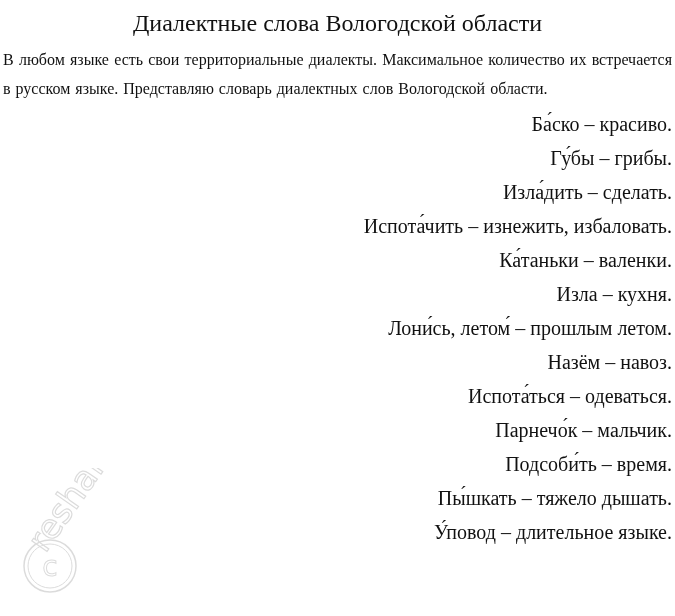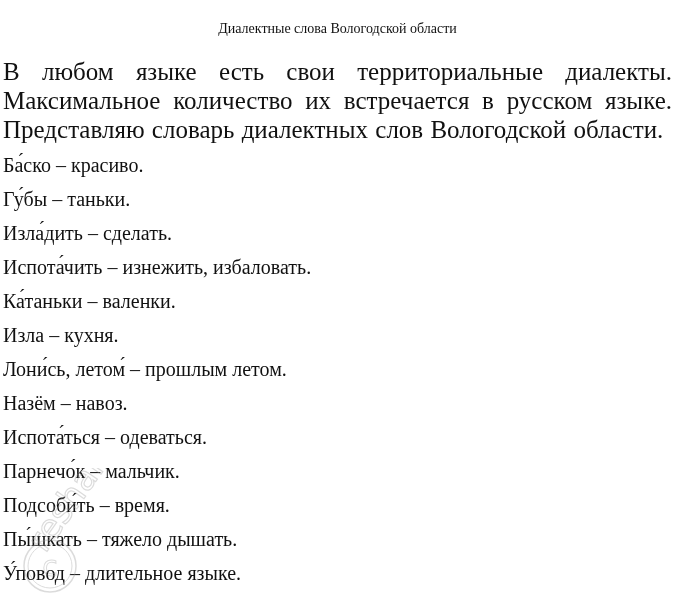--- a/index.html
+++ b/index.html
@@ -18,37 +18,38 @@
     .page {
       position: absolute;
       left: 0;
       top: 0;
       width: 675px;
       padding: 0 3px 0 3px;
       box-sizing: border-box;
     }
     .title {
       text-align: center;
-      font-size: 14px;
+      font-size: 24px;
       line-height: 24px;
-      margin: 16px;
+      margin: 10px;
       padding-top: 1px;
       font-weight: normal;
     }
     .intro {
-      font-size: 25px;
+      font-size: 16px;
       line-height: 29px;
       text-align: justify;
       margin: 9px 0 0 0;
       word-spacing: 1px;
     }
     .entries {
       list-style: none;
       margin: 4px 0 0 0;
       padding: 0;
+      text-align: right;
     }
     .entry {
       font-size: 20px;
       line-height: 34px;
       height: 34px;
       white-space: nowrap;
     }
     .watermark {
       position: absolute;
       left: 18px;
@@ -60,21 +61,21 @@
     }
   </style>
 </head>
 <body>
 
 <div class="page">
   <h1 class="title">Диалектные слова Вологодской области</h1>
   <p class="intro">В любом языке есть свои территориальные диалекты. Максимальное количество их встречается в русском языке. Представляю словарь диалектных слов Вологодской области.</p>
   <ul class="entries">
     <li class="entry">Ба́ско – красиво.</li>
-    <li class="entry">Гу́бы – таньки.</li>
+    <li class="entry">Гу́бы – грибы.</li>
     <li class="entry">Изла́дить – сделать.</li>
     <li class="entry">Испота́чить – изнежить, избаловать.</li>
     <li class="entry">Ка́таньки – валенки.</li>
     <li class="entry">Изла – кухня.</li>
     <li class="entry">Лони́сь, летом́ – прошлым летом.</li>
     <li class="entry">Назём – навоз.</li>
     <li class="entry">Испота́ться – одеваться.</li>
     <li class="entry">Парнечо́к – мальчик.</li>
     <li class="entry">Подсоби́ть – время.</li>
     <li class="entry">Пы́шкать – тяжело дышать.</li>

